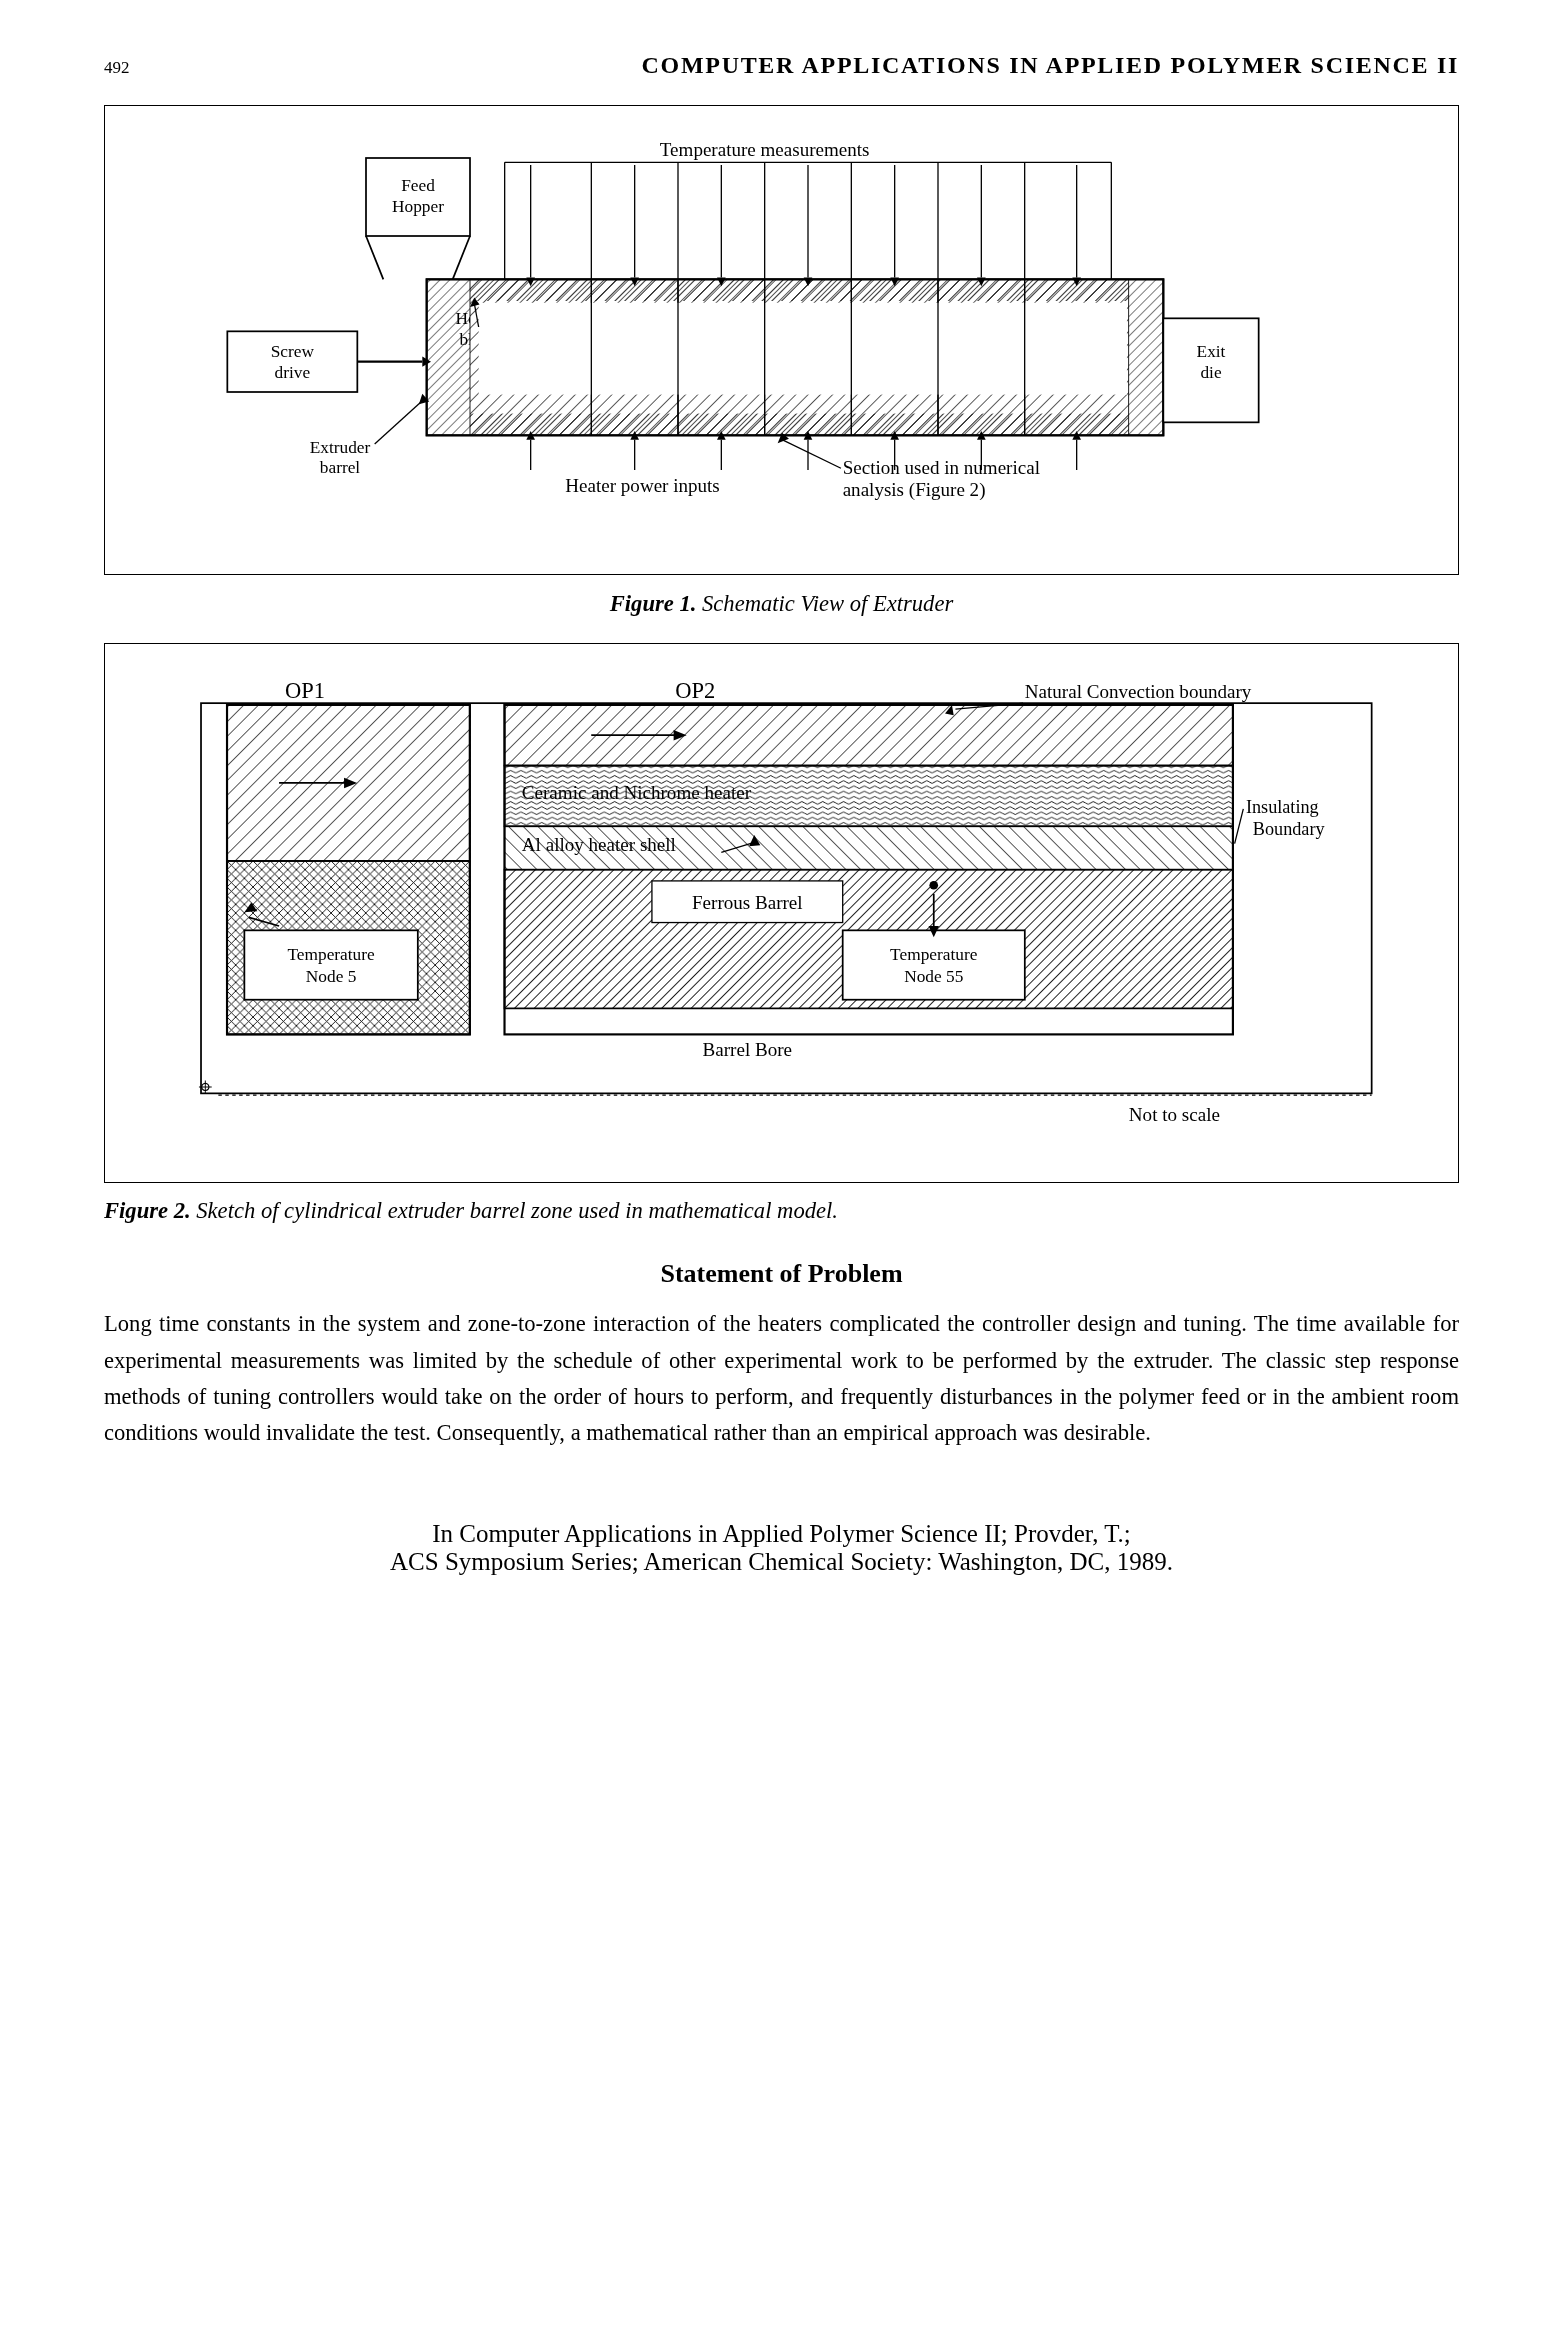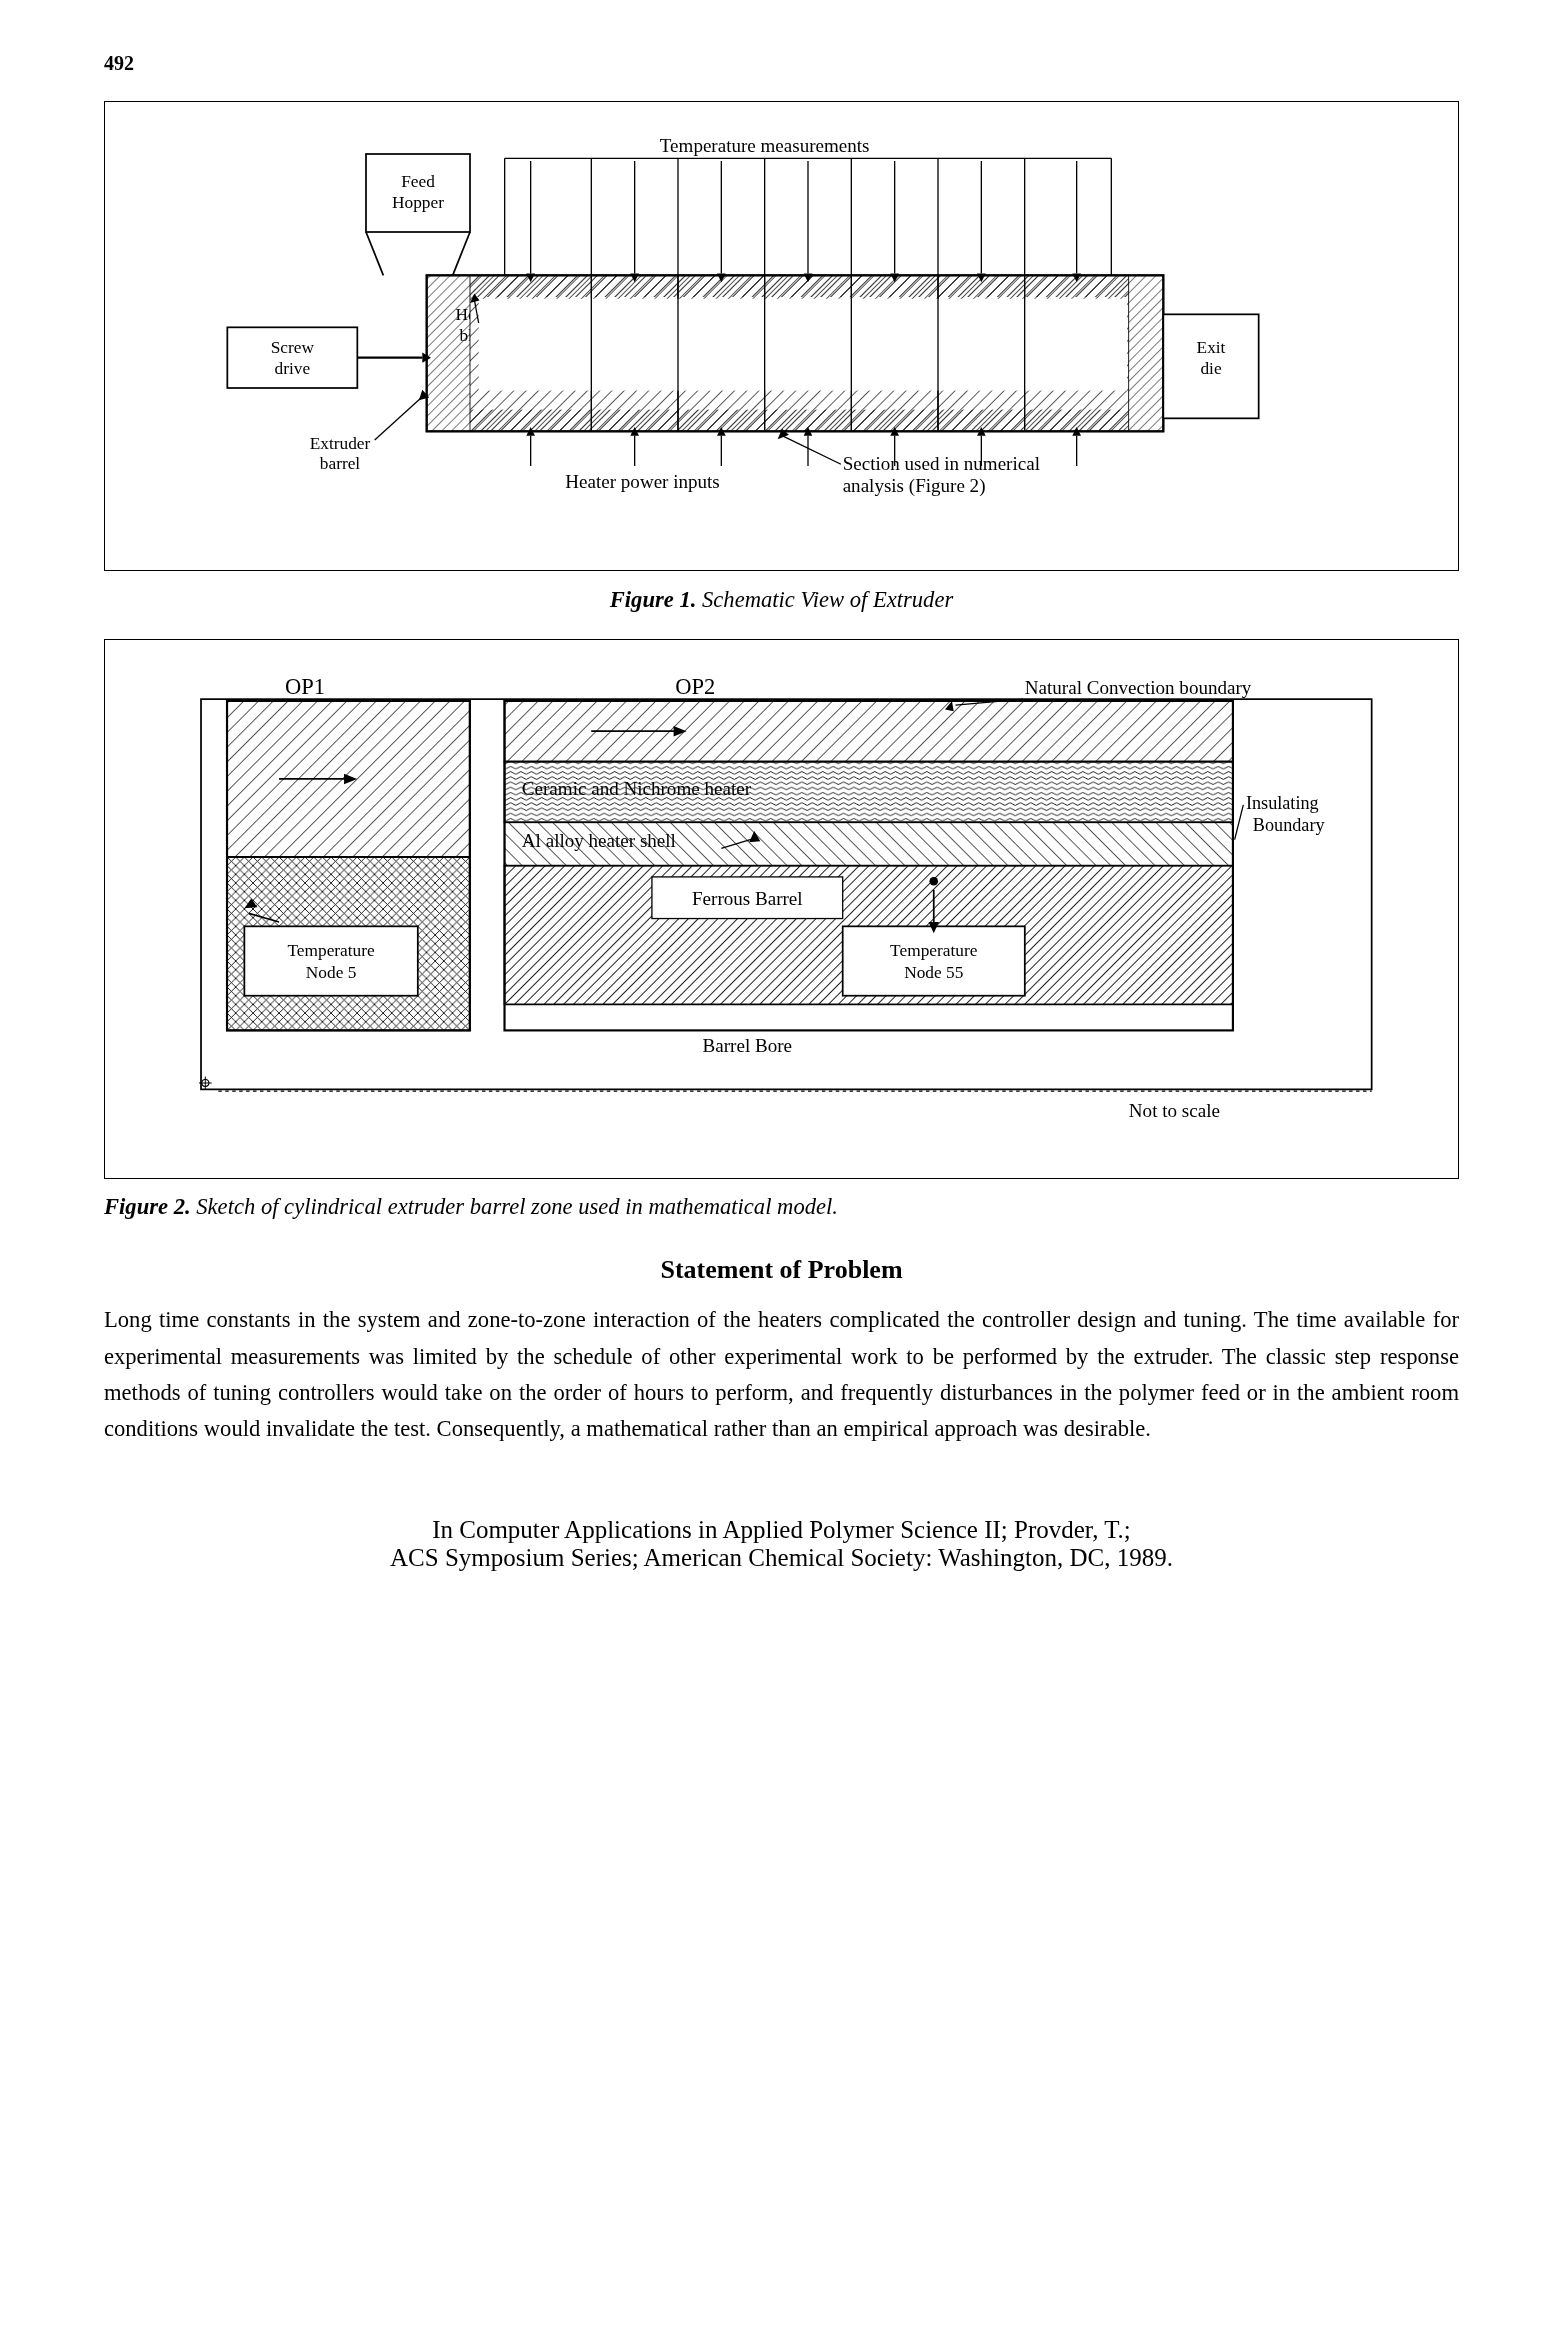--- a/index.html
+++ b/index.html
@@ -14,22 +14,22 @@
 
     .page-header {
       display: flex;
       justify-content: space-between;
       align-items: baseline;
       margin-bottom: 26px;
       border-bottom: none;
     }
 
     .page-number {
-      font-size: 20px;
-      font-weight: bold;
+      font-size: 17px;
+      font-weight: normal;
     }
 
     .page-title-text {
       font-size: 24px;
       font-weight: bold;
       letter-spacing: 1.7px;
     }
 
     
     .figure-container {
@@ -89,20 +89,21 @@
       color: #000;
     }
 
     
   </style>
 </head>
 <body>
 
 <div class="page-header">
   <span class="page-number">492</span>
+  <span class="page-title-text">COMPUTER APPLICATIONS IN APPLIED POLYMER SCIENCE II</span>
 </div>
 
 <div class="figure-container">
   <svg class="extruder-svg" viewBox="0 0 1400 480" xmlns="http://www.w3.org/2000/svg">
     <defs>
 
       <pattern id="hatch-right" width="10" height="10" patternUnits="userSpaceOnUse" patternTransform="rotate(45)">
         <line x1="0" y1="0" x2="0" y2="10" stroke="#000" stroke-width="1.5"></line>
       </pattern>
 

